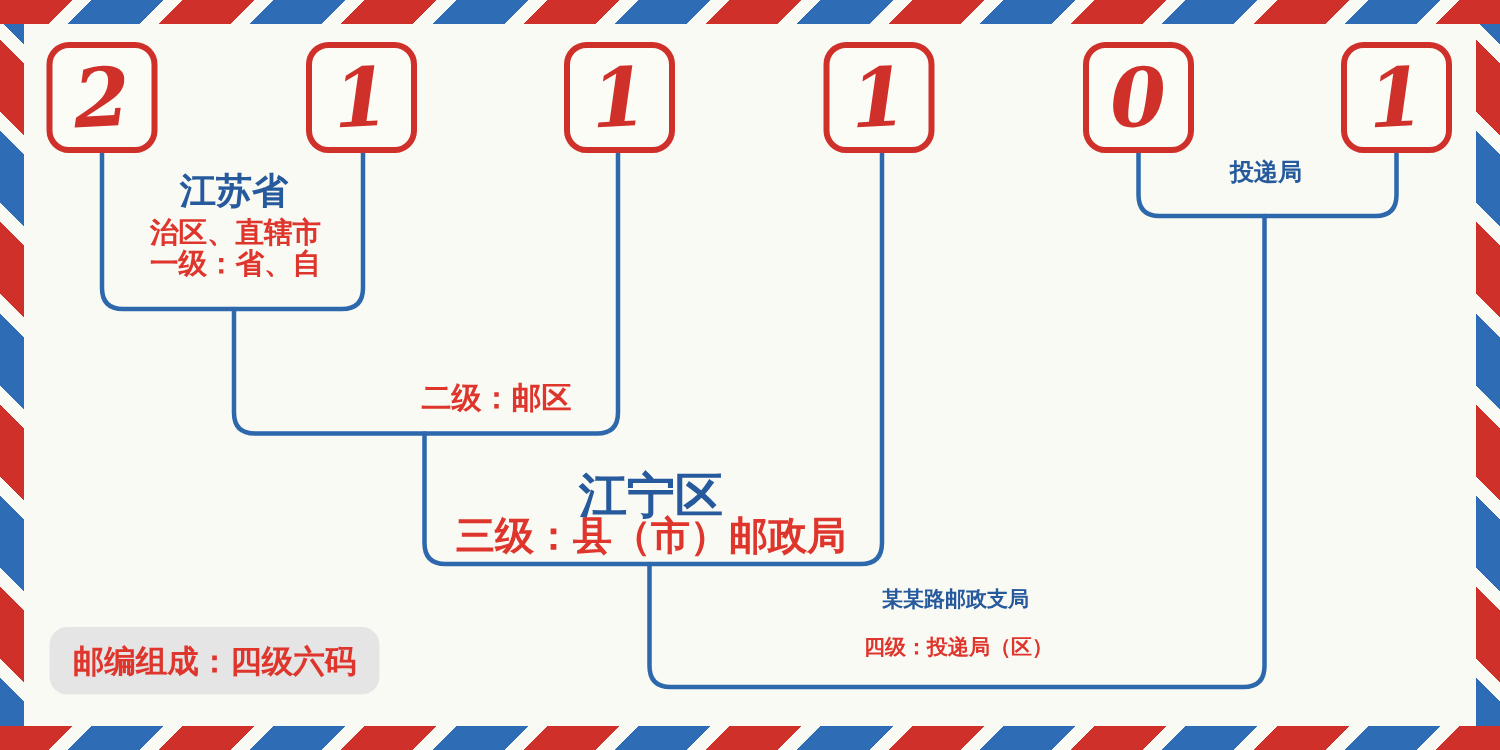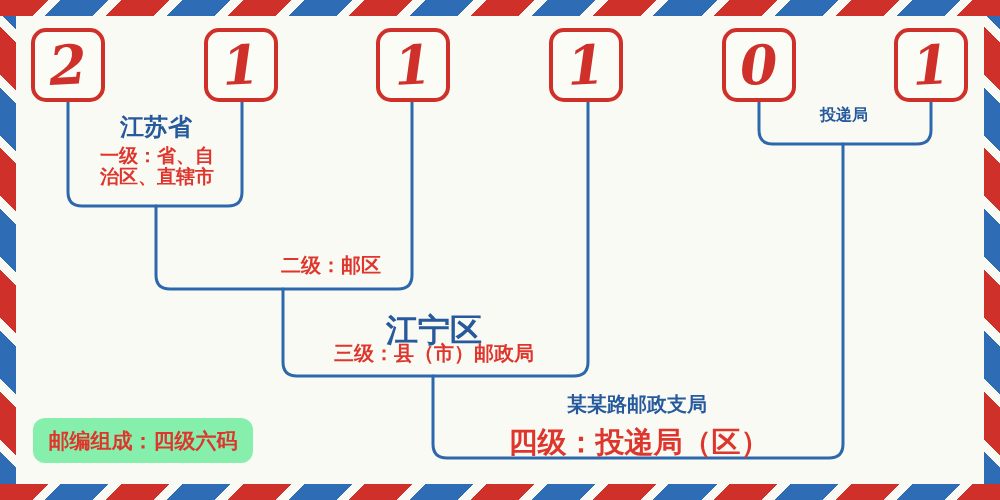--- a/index.html
+++ b/index.html
@@ -46,29 +46,29 @@
   
   .lbl{position:absolute;transform:translateX(-50%);white-space:nowrap;
        text-align:center;font-weight:bold;}
   .blue-lbl{color:#265a9c;}
   .red-lbl{color:#de362d;}
 
   .lv1-name{left:156px;top:111px;font-size:24px;}
   .lv1-desc{left:157px;top:145px;font-size:19px;line-height:21px;}
   .lv2-desc{left:287px;top:252px;font-size:20px;margin-left:44px;}
   .lv3-name{left:434px;top:309px;font-size:32px;}
-  .lv3-desc{left:434px;top:340px;font-size:20px;}
-  .lv4-name{left:637px;top:391px;font-size:20px;}
-  .lv4-desc{left:639px;top:423px;font-size:29px;}
+  .lv3-desc{left:434px;top:340px;font-size:26px;}
+  .lv4-name{left:637px;top:391px;font-size:14px;}
+  .lv4-desc{left:639px;top:423px;font-size:14px;}
   .delivery-lbl{left:844px;top:105px;font-size:16px;}
 
   
   .note-chip{
     position:absolute;left:33px;top:418px;width:220px;height:45px;
-    background:#86efac;border-radius:12px;
+    background:#e5e5e5;border-radius:12px;
     display:flex;align-items:center;justify-content:center;
   }
   .note-chip span{color:#de362d;font-weight:bold;font-size:21px;white-space:nowrap;}
 </style>
 </head>
 <body>
 
 <div class="band band-v band-left"></div>
 <div class="band band-v band-right"></div>
 <div class="band band-h band-top"></div>
@@ -96,22 +96,22 @@
 </div>
 <div class="digit-box db5">
   <span class="digit">0</span>
 </div>
 <div class="digit-box db6">
   <span class="digit">1</span>
 </div>
 
 <div class="lbl blue-lbl lv1-name">江苏省</div>
 <div class="lbl red-lbl lv1-desc">
+  <div>治区、直辖市</div>
   <div>一级：省、自</div>
-  <div>治区、直辖市</div>
 </div>
 
 <div class="lbl red-lbl lv2-desc">二级：邮区</div>
 
 <div class="lbl blue-lbl lv3-name">江宁区</div>
 <div class="lbl red-lbl lv3-desc">三级：县（市）邮政局</div>
 
 <div class="lbl blue-lbl lv4-name">某某路邮政支局</div>
 <div class="lbl red-lbl lv4-desc">四级：投递局（区）</div>
 

